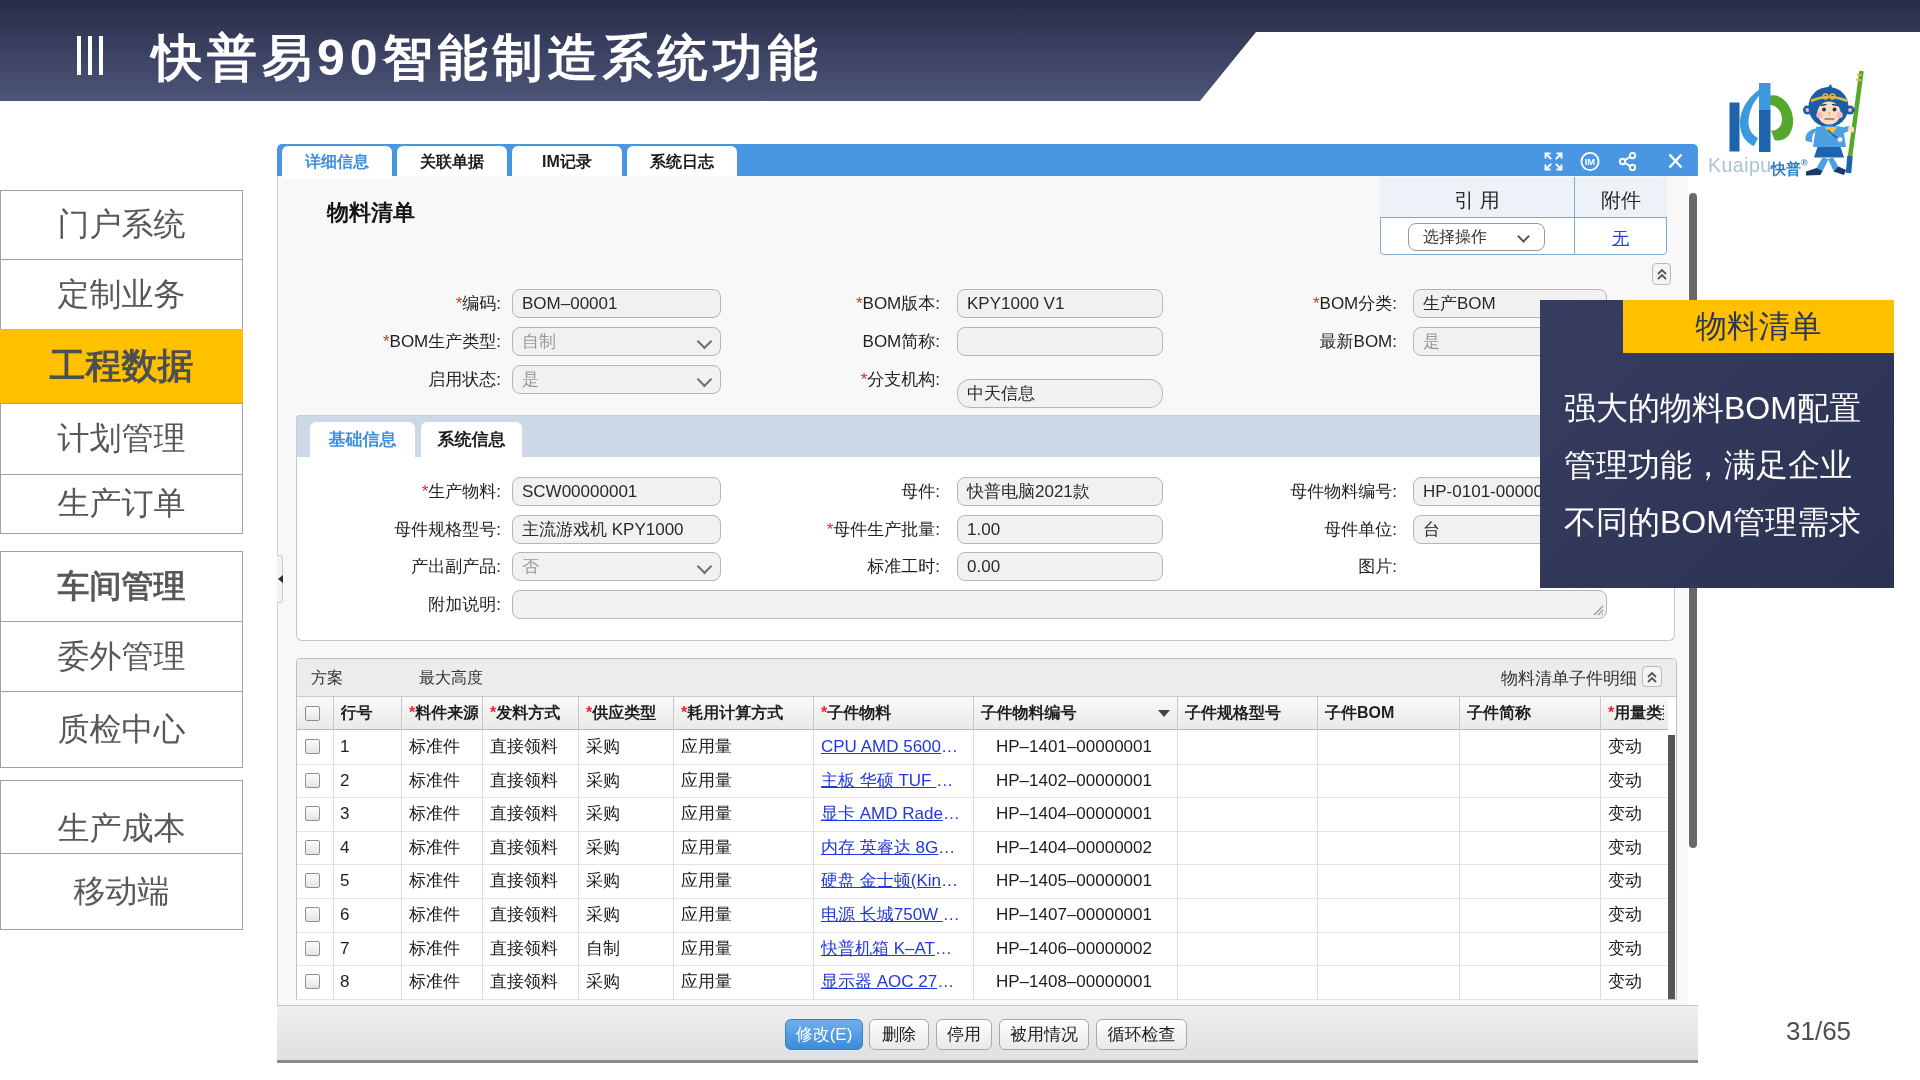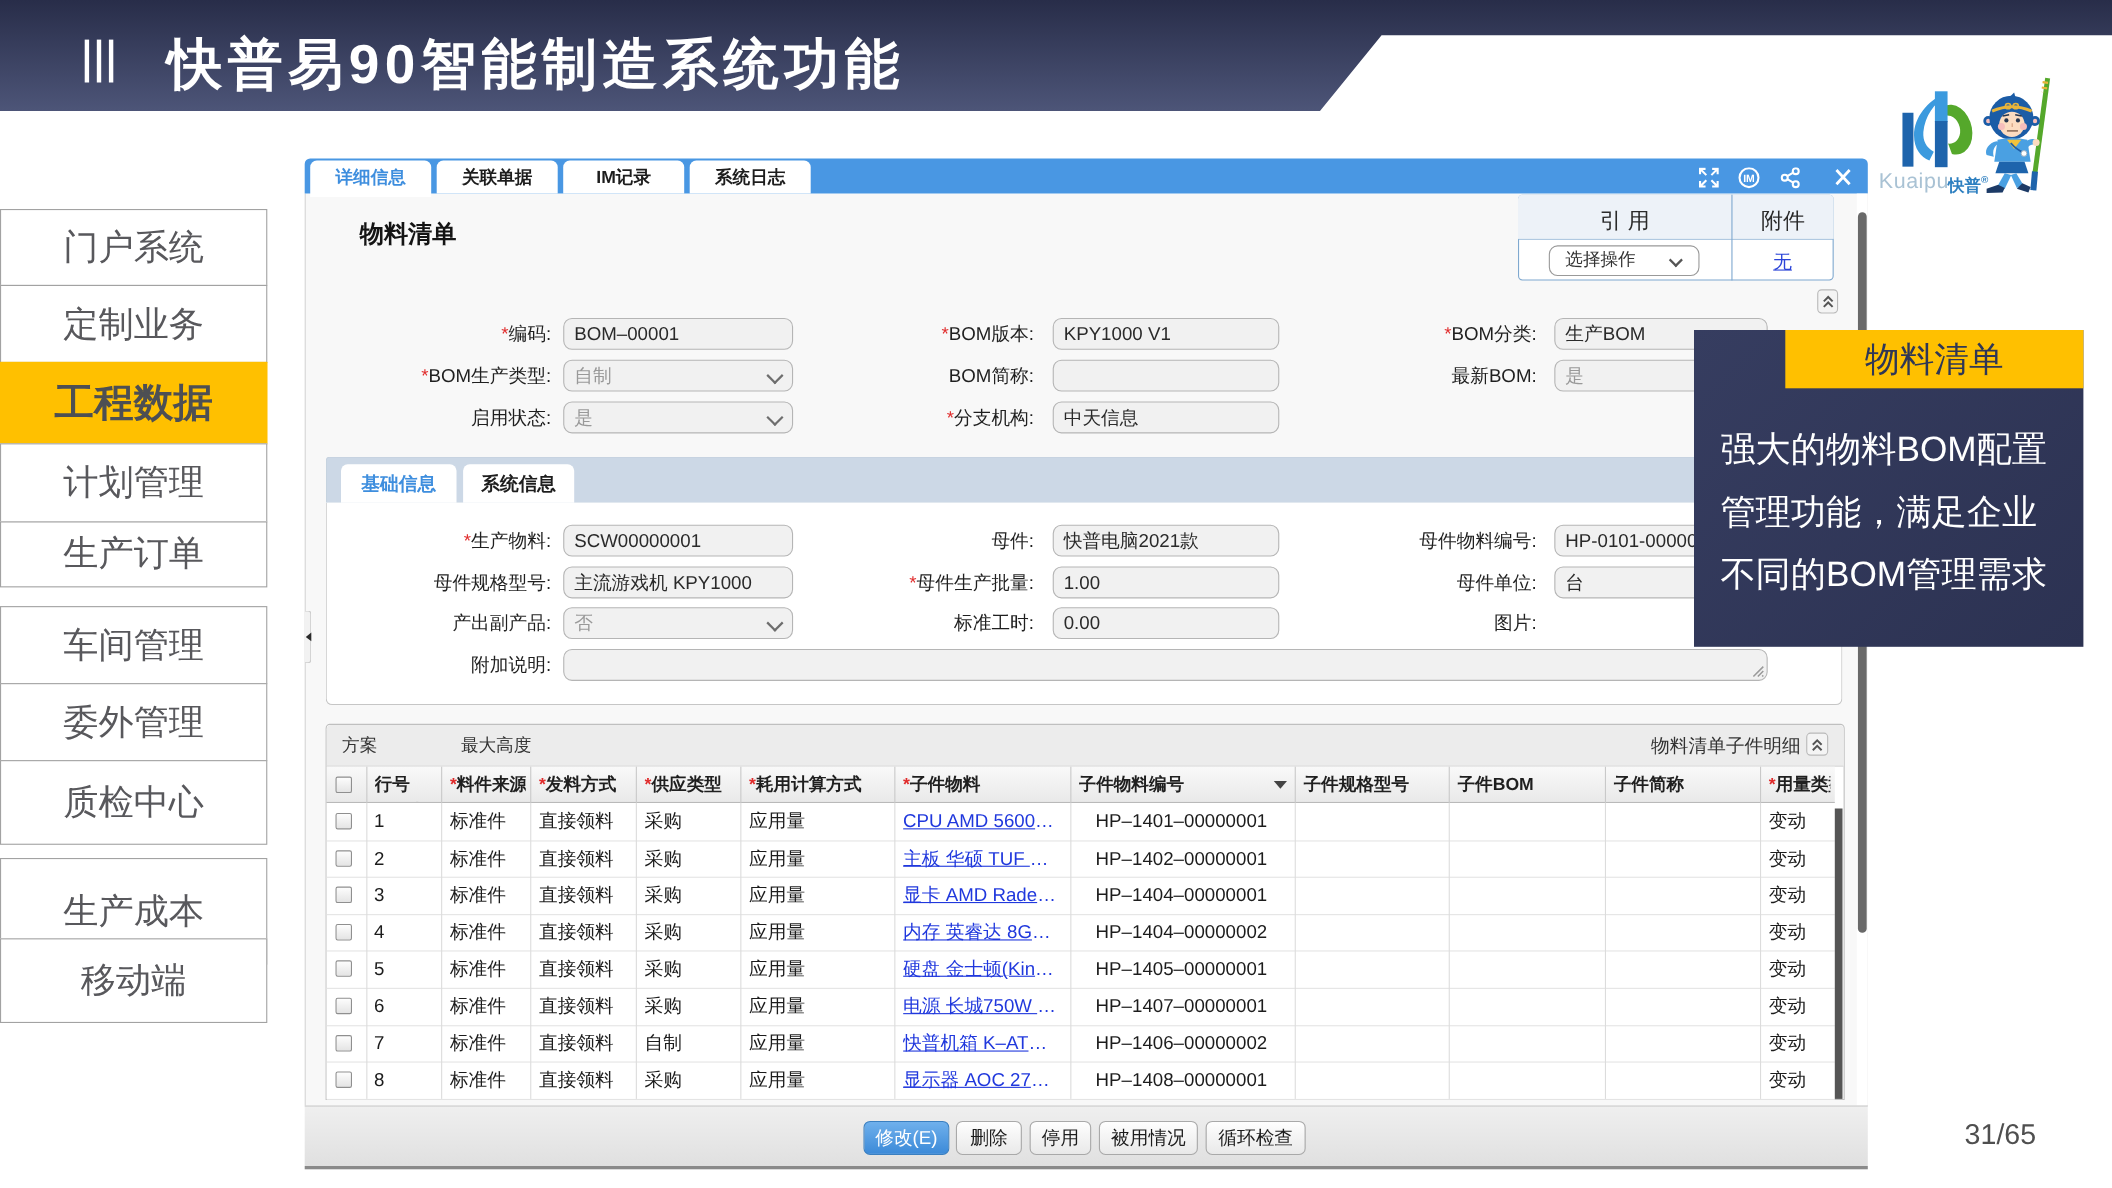--- a/index.html
+++ b/index.html
@@ -103,21 +103,21 @@
 <div class="a hbar" style="left:77px"></div>
 <div class="a hbar" style="left:88px"></div>
 <div class="a hbar" style="left:99px"></div>
 <div class="a" id="htitle">快普易90智能制造系统功能</div>
 
 <div class="a snav" style="top:190px;height:70px;">门户系统</div>
 <div class="a snav" style="top:259px;height:71px;">定制业务</div>
 <div class="a snav active" style="top:329px;height:75px;">工程数据</div>
 <div class="a snav" style="top:403px;height:72px;">计划管理</div>
 <div class="a snav" style="top:474px;height:60px;">生产订单</div>
-<div class="a snav" style="top:551px;height:71px;">车间管理</div>
+<div class="a snav" style="top:551px;height:71px;font-weight:bold;">车间管理</div>
 <div class="a snav" style="top:621px;height:71px;">委外管理</div>
 <div class="a snav" style="top:691px;height:77px;">质检中心</div>
 <div class="a snav" style="top:767px;height:97px;margin-top:13px;">生产成本</div>
 <div class="a snav" style="top:853px;height:77px;">移动端</div>
 
 <div class="a" id="winbg"></div>
 <div class="a" id="bluebar"></div>
 <div class="a tab on" style="left:282px;color:#3e8ede;">详细信息</div>
 <div class="a tab" style="left:397px;">关联单据</div>
 <div class="a tab" style="left:512px;">IM记录</div>
@@ -172,21 +172,21 @@
 <div class="a lbl" style="left:288px;top:327px;width:220px;"><span class="star">*</span>BOM生产类型:</div>
 <div class="a inp dis" style="left:512px;top:327px;width:209px;">自制<span class="chev"></span></div>
 <div class="a lbl" style="left:727px;top:327px;width:220px;">BOM简称:</div>
 <div class="a inp" style="left:957px;top:327px;width:206px;"></div>
 <div class="a lbl" style="left:1184px;top:327px;width:220px;">最新BOM:</div>
 <div class="a inp dis" style="left:1413px;top:327px;width:194px;">是</div>
 
 <div class="a lbl" style="left:288px;top:365px;width:220px;">启用状态:</div>
 <div class="a inp dis" style="left:512px;top:365px;width:209px;">是<span class="chev"></span></div>
 <div class="a lbl" style="left:727px;top:365px;width:220px;"><span class="star">*</span>分支机构:</div>
-<div class="a inp" style="left:957px;top:365px;width:206px;">中天信息</div>
+<div class="a inp" style="left:957px;top:379px;width:206px;border-radius:13px;">中天信息</div>
 
 <div class="a" id="ststrip"></div>
 <div class="a stab" style="left:310px;width:105px;color:#3e8ede;">基础信息</div>
 <div class="a stab" style="left:421px;width:101px;">系统信息</div>
 <div class="a" id="basepanel"></div>
 
 <div class="a lbl" style="left:288px;top:477px;width:220px;"><span class="star">*</span>生产物料:</div>
 <div class="a inp" style="left:512px;top:477px;width:209px;">SCW00000001</div>
 <div class="a lbl" style="left:727px;top:477px;width:220px;">母件:</div>
 <div class="a inp" style="left:957px;top:477px;width:206px;">快普电脑2021款</div>

